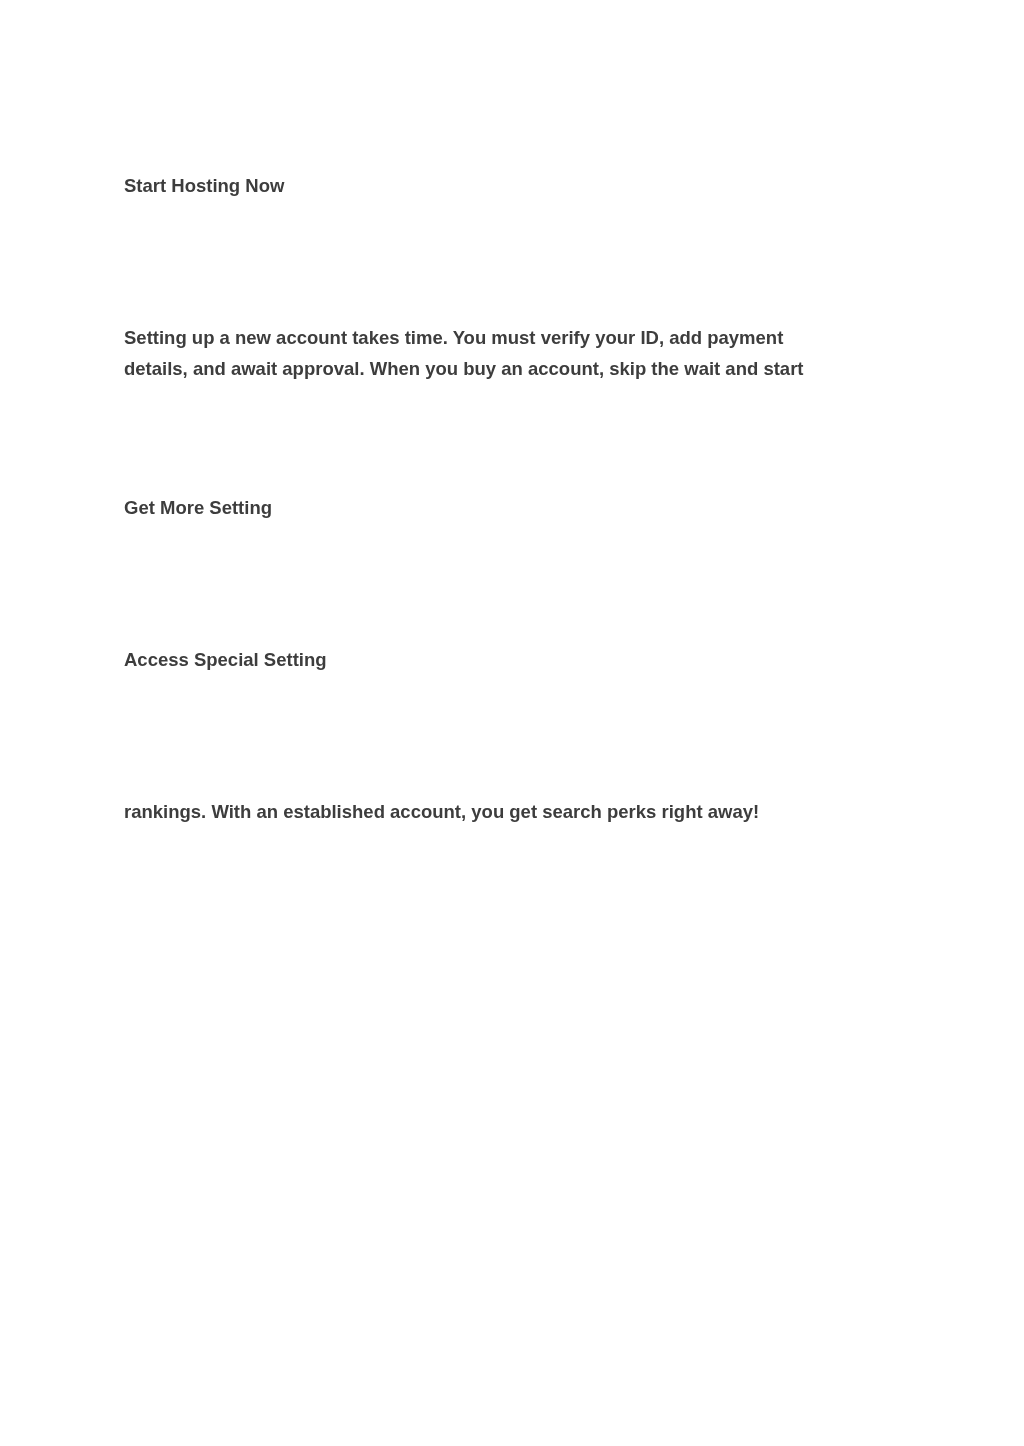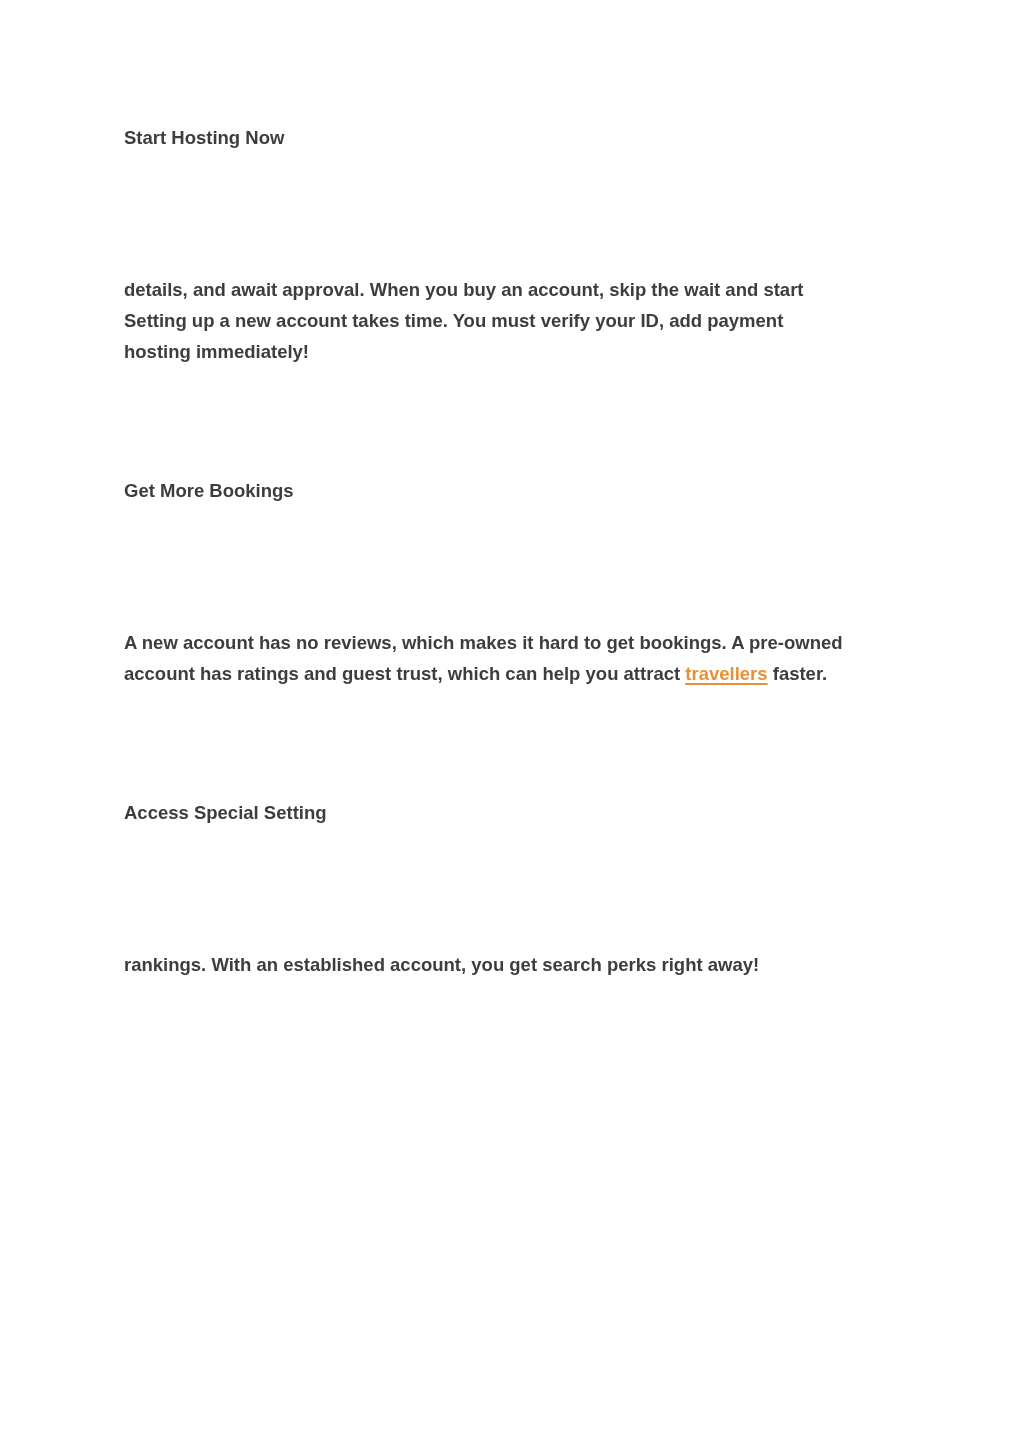--- a/index.html
+++ b/index.html
@@ -10,20 +10,21 @@
   body {
     width: 1024px;
     min-height: 1446px;
     font-family: "Liberation Sans", "DejaVu Sans", sans-serif;
     font-weight: 700;
     color: #3d3d3d;
     box-sizing: border-box;
   }
   .doc {
     padding: 0 100px 0 124px;
+    margin-top: 48px;
   }
   .doc-heading {
     font-size: 18.5px;
     line-height: 31px;
     white-space: nowrap;
     margin: 0 0 121px 0;
   }
   .doc-heading.first {
     padding-top: 122px;
   }
@@ -44,33 +45,26 @@
   }
 </style>
 </head>
 <body>
 
 <div class="doc">
 
   <div class="doc-heading first">Start Hosting Now</div>
 
   <div class="doc-paragraph">
+    <div class="doc-line">Setting up a new account takes time. You must verify your ID, add payment</div>
     <div class="doc-line">details, and await approval. When you buy an account, skip the wait and start</div>
-    <div class="doc-line">Setting up a new account takes time. You must verify your ID, add payment</div>
-    <div class="doc-line">hosting immediately!</div>
   </div>
 
-  <div class="doc-heading">Get More Bookings</div>
+  <div class="doc-heading">Get More Setting</div>
 
-  <div class="doc-paragraph">
-    <div class="doc-line">A new account has no reviews, which makes it hard to get bookings. A pre-owned</div>
-    <div class="doc-line">
-      <span>account has ratings and guest trust, which can help you attract </span><span class="doc-link">travellers</span><span> faster.</span>
-    </div>
-  </div>
 
   <div class="doc-heading">Access Special Setting</div>
 
   <div class="doc-paragraph">
     <div class="doc-line">rankings. With an established account, you get search perks right away!</div>
   </div>
 
 
 </div>
 

